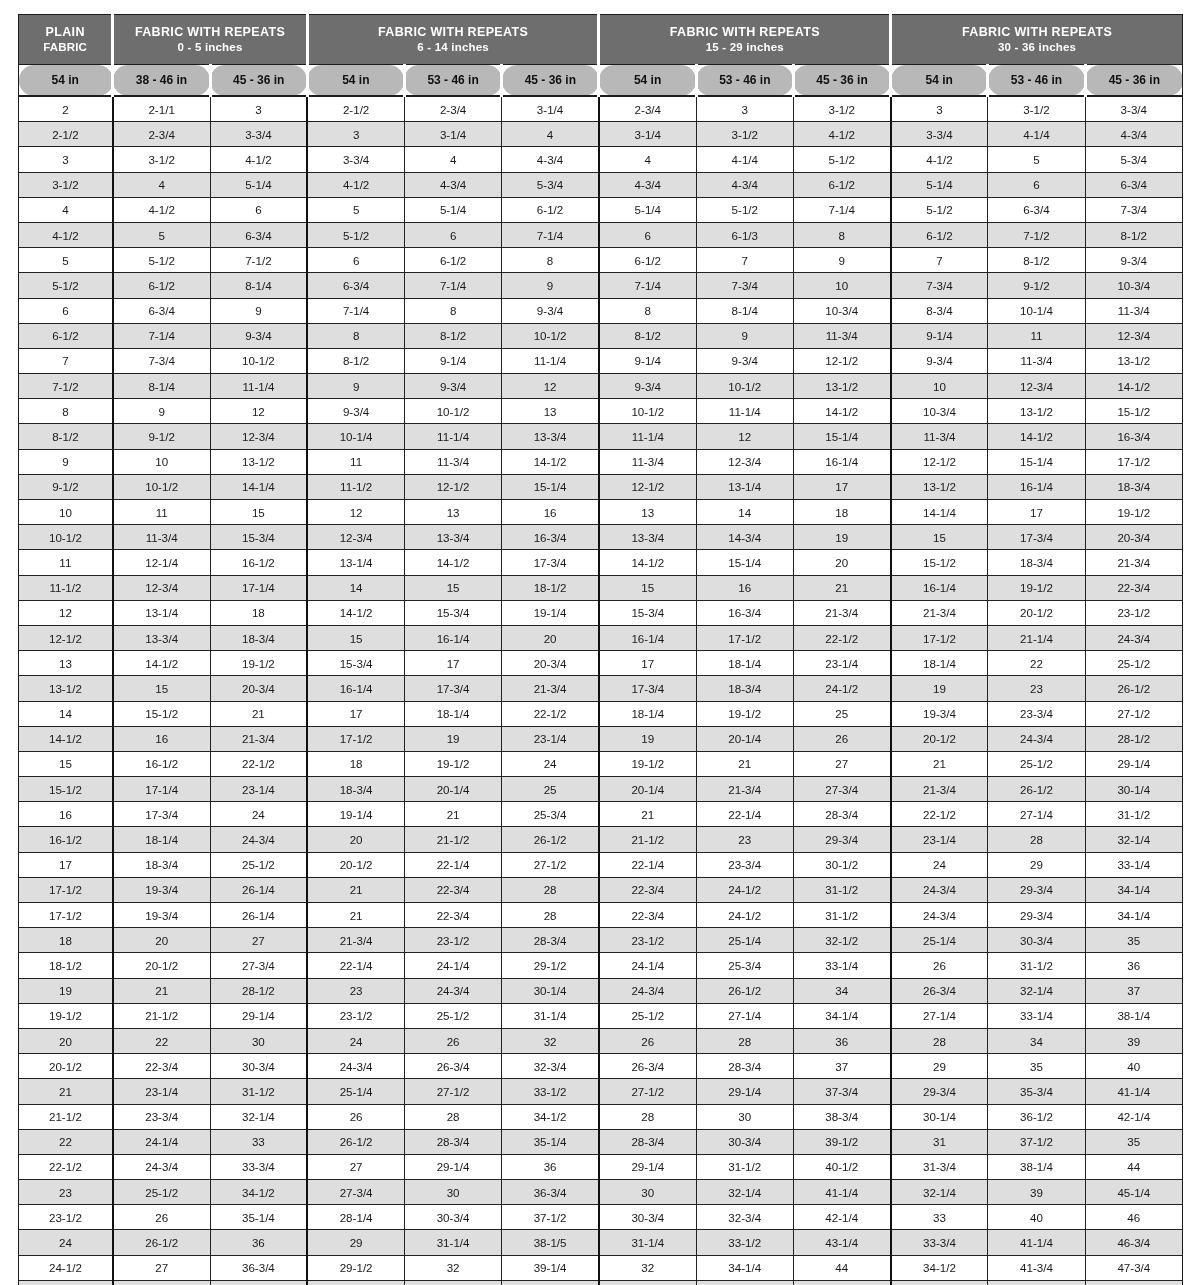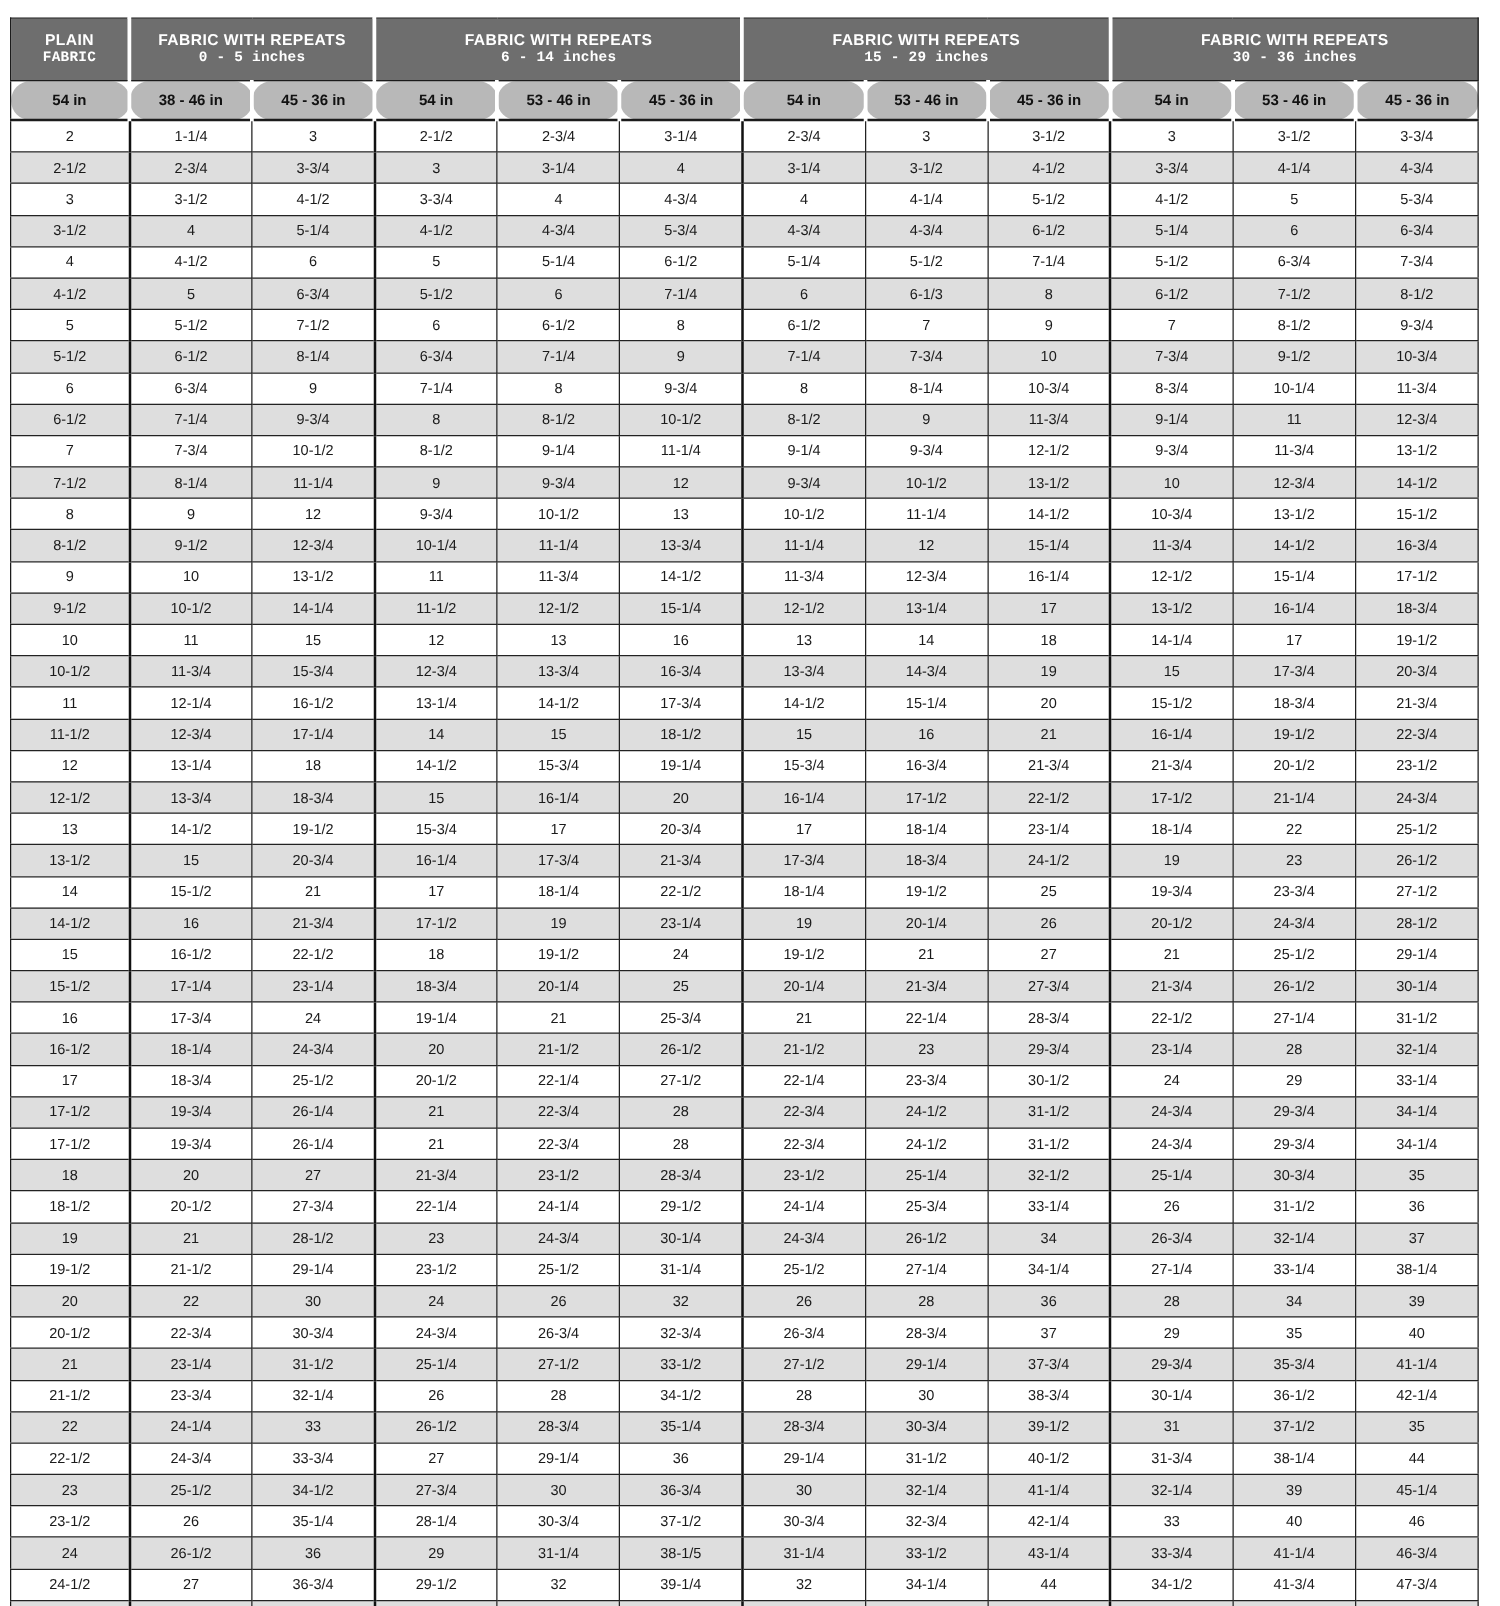--- a/index.html
+++ b/index.html
@@ -11,21 +11,21 @@
   body {
     width: 1200px;
     height: 1285px;
     font-family: "Liberation Sans", sans-serif;
     -webkit-font-smoothing: antialiased;
   }
   #chart-wrap {
     width: 1200px;
     height: 1285px;
     box-sizing: border-box;
-    padding: 14px 17px 13px 8px;
+    padding: 14px 17px 13px 18px;
   }
   table.yardage {
     width: 100%;
     height: 100%;
     border-collapse: collapse;
     table-layout: fixed;
     border: 1.5px solid #1b1b1b;
   }
   
   tr.group-head th {
@@ -41,21 +41,20 @@
     padding: 2px 3px;
     border-right: 3px solid #ffffff;
     border-bottom: 1.5px solid #1b1b1b;
   }
   tr.group-head th:last-child { border-right: none; }
   tr.group-head th .g-sub {
     display: block;
     font-weight: bold;
     font-size: 11.5px;
     letter-spacing: 0.2px;
-    font-family: Liberation Mono, monospace;
   }
   
   tr.width-head th {
     background: #b8b8b8;
     color: #111111;
     font-size: 12px;
     font-weight: bold;
     text-align: center;
     vertical-align: middle;
     height: 28px;
@@ -124,21 +123,21 @@
           <th>53 - 46 in</th>
           <th class="grp-end">45 - 36 in</th>
           <th>54 in</th>
           <th>53 - 46 in</th>
           <th>45 - 36 in</th>
         </tr>
     </thead>
     <tbody id="table-body">
         <tr>
           <td class="grp-end">2</td>
-          <td>1-1/4</td>
+          <td>2-1/1</td>
           <td class="grp-end">3</td>
           <td>2-1/2</td>
           <td>2-3/4</td>
           <td class="grp-end">3-1/4</td>
           <td>2-3/4</td>
           <td>3</td>
           <td class="grp-end">3-1/2</td>
           <td>3</td>
           <td>3-1/2</td>
           <td>3-3/4</td>

